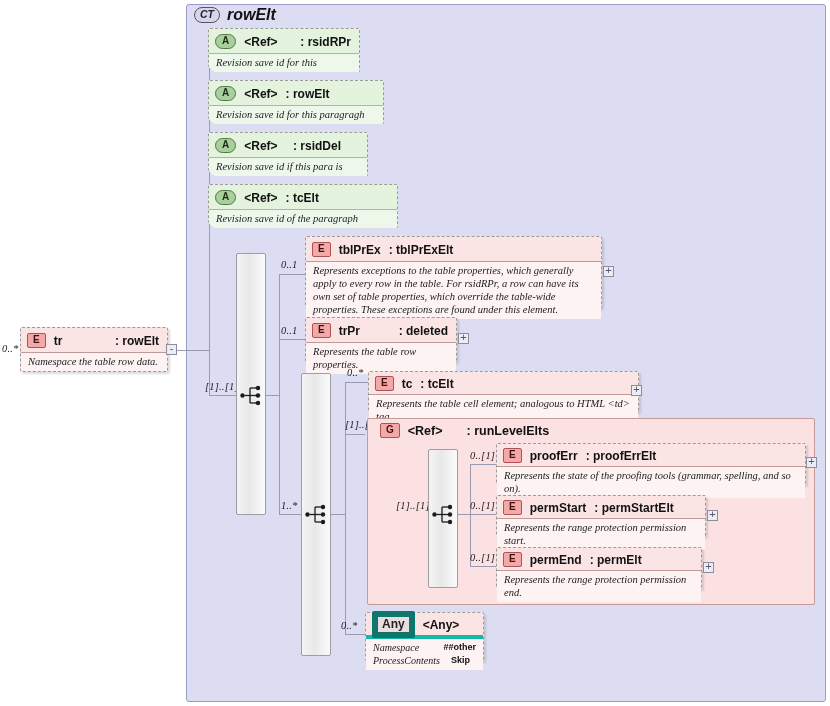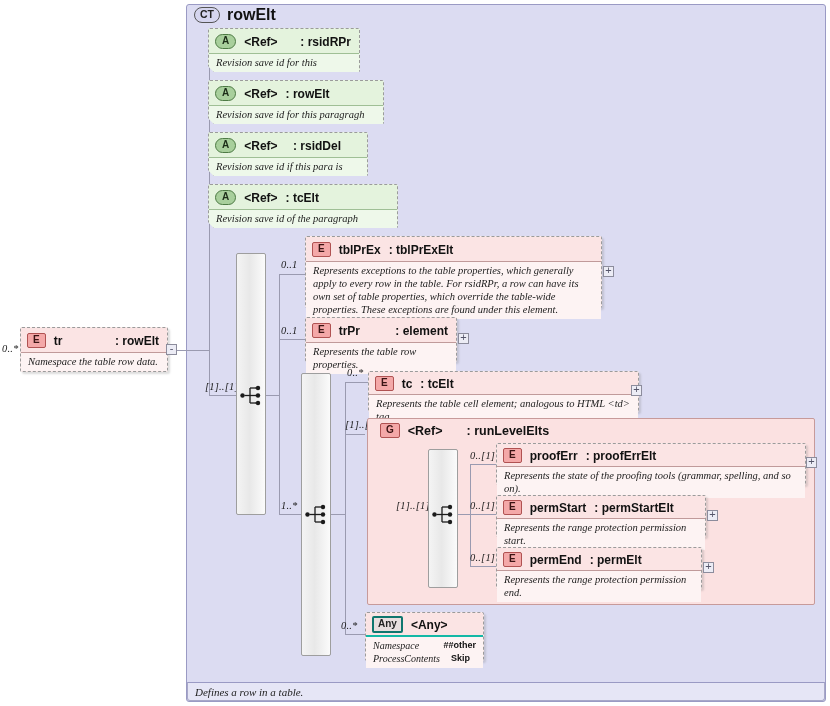--- a/index.html
+++ b/index.html
@@ -36,20 +36,21 @@
     position: absolute;
     background: #dcdcf2;
     border: 1px solid #9a9ac4;
     border-radius: 3px;
   }
   .ct-header {
     position: absolute;
     display: flex;
     align-items: center;
     gap: 7px;
+    font-style: italic;
   }
   .tag {
     display: inline-flex;
     align-items: center;
     justify-content: center;
     font-size: 10.5px;
     font-weight: bold;
     line-height: 1;
     border: 1px solid #555;
     border-radius: 7px;
@@ -140,31 +141,31 @@
     border: 1px solid #4d7a44;
     border-radius: 8px;
     padding: 1px 6px 2px 6px;
     color: #1c2d18;
     font-size: 10px;
   }
 
   
   .tag.any {
     background: #e8dede;
-    border: 2px solid #0f766e;
+    border: 6px solid #0f766e;
     border-radius: 2px;
     padding: 1px 4px 2px 4px;
-    font-size: 10px;
+    font-size: 12px;
     color: #222;
   }
   .node.any-node { background: #fbeaea; }
   .node.any-node .title-row { background: #fbe4e4; }
   .node.any-node .body {
     background: #fdf3f3;
-    border-top: 2px solid #14b8a6;
+    border-top: 4px solid #14b8a6;
     padding: 2px 7px 3px 7px;
     font-size: 10px;
   }
   .node.any-node .body .kv { display: flex; line-height: 13px; }
   .node.any-node .body .k {
     font-family: "Liberation Serif", serif;
     font-style: italic;
     width: 78px;
     color: #1b1b1b;
   }
@@ -227,23 +228,20 @@
 
 <div id="canvas">
 
   <div class="ct-box" style="left:186px; top:4px; width:640px; height:698px;"></div>
 
   <div class="ct-header" style="left:194px; top:6px;">
     <span class="tag ct">CT</span>
     <span class="ct-title">rowElt</span>
   </div>
 
-  <div class="ct-footer" style="left:187px; top:682px; width:638px; height:19px;">
-    <span>Defines a row in a table.</span>
-  </div>
 
   <div class="node el" style="left:20px; top:327px; width:148px; height:45px;">
     <div class="title-row">
       <span class="tag e">E</span>
       <span class="nm">tr</span>
       <span class="ty" style="margin-left:auto;">: rowElt</span>
     </div>
     <div class="ann">Namespace the table row data.</div>
   </div>
   <div class="card" style="left:2px; top:343px;">0..*</div>
@@ -331,21 +329,21 @@
     <div class="ann">Represents exceptions to the table properties, which generally apply to every row in the table. For rsidRPr, a row can have its own set of table properties, which override the table-wide properties. These exceptions are found under this element.</div>
   </div>
   <div class="tog" style="left:603px; top:266px;">
     <span>+</span>
   </div>
 
   <div class="node el" style="left:305px; top:317px; width:152px; height:45px;">
     <div class="title-row">
       <span class="tag e">E</span>
       <span class="nm">trPr</span>
-      <span class="ty" style="margin-left:auto;">: element</span>
+      <span class="ty" style="margin-left:auto;">: deleted</span>
     </div>
     <div class="ann">Represents the table row properties.</div>
   </div>
   <div class="tog" style="left:458px; top:333px;">
     <span>+</span>
   </div>
 
   <div class="seq" style="left:301px; top:373px; width:30px; height:283px;"></div>
   <svg class="seq-icon" style="left:305px; top:504px;" width="23" height="21" viewBox="0 0 23 21">
     <circle cx="2.5" cy="10.5" r="2.2" fill="#1b1b1b"></circle>

